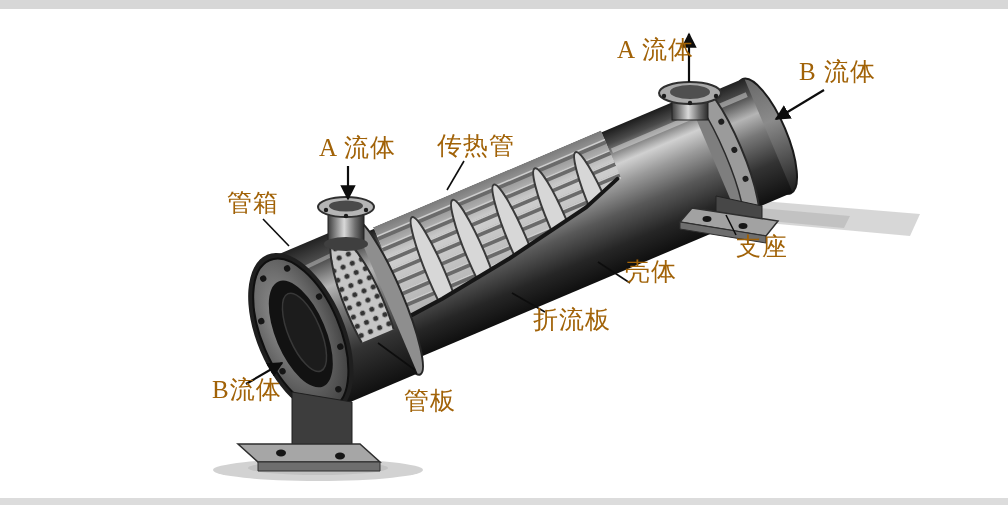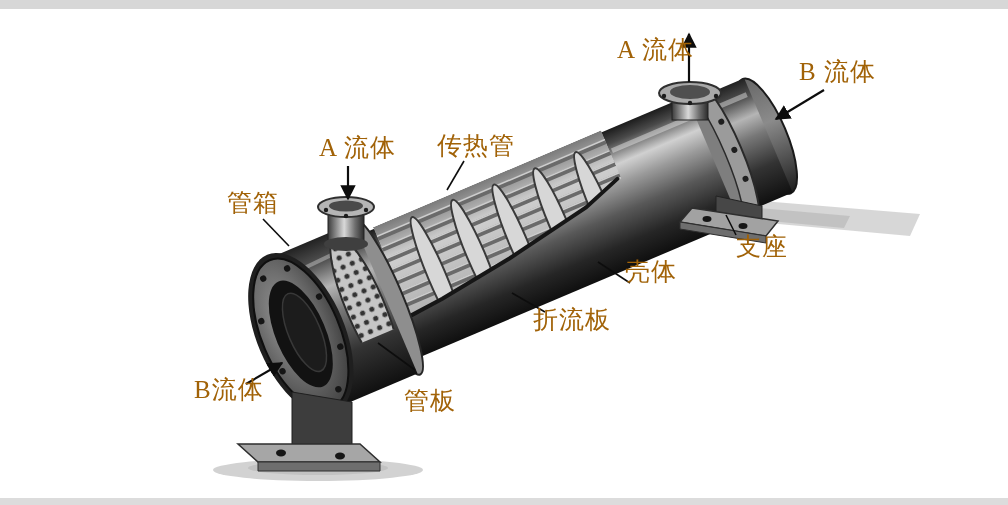--- a/index.html
+++ b/index.html
@@ -224,14 +224,14 @@
 
   <div class="lbl" style="left:227px;top:192px">管箱</div>
   <div class="lbl" style="left:319px;top:137px">A 流体</div>
   <div class="lbl" style="left:437px;top:135px">传热管</div>
   <div class="lbl" style="left:617px;top:39px">A 流体</div>
   <div class="lbl" style="left:799px;top:61px">B 流体</div>
   <div class="lbl" style="left:736px;top:236px">支座</div>
   <div class="lbl" style="left:625px;top:261px">壳体</div>
   <div class="lbl" style="left:533px;top:309px">折流板</div>
   <div class="lbl" style="left:404px;top:390px">管板</div>
-  <div class="lbl" style="left:194px;top:379px">B流体</div>
+  <div class="lbl" style="left:212px;top:379px">B流体</div>
 </div>
 
 </body></html>

